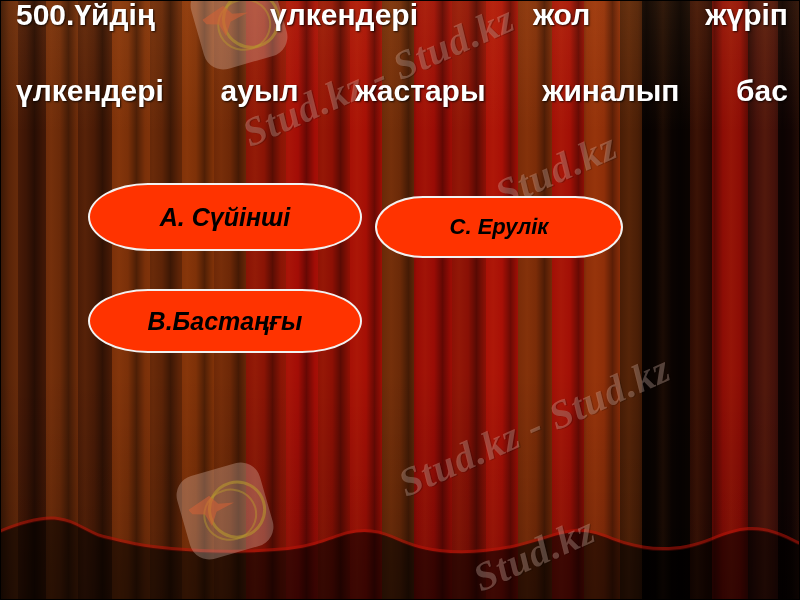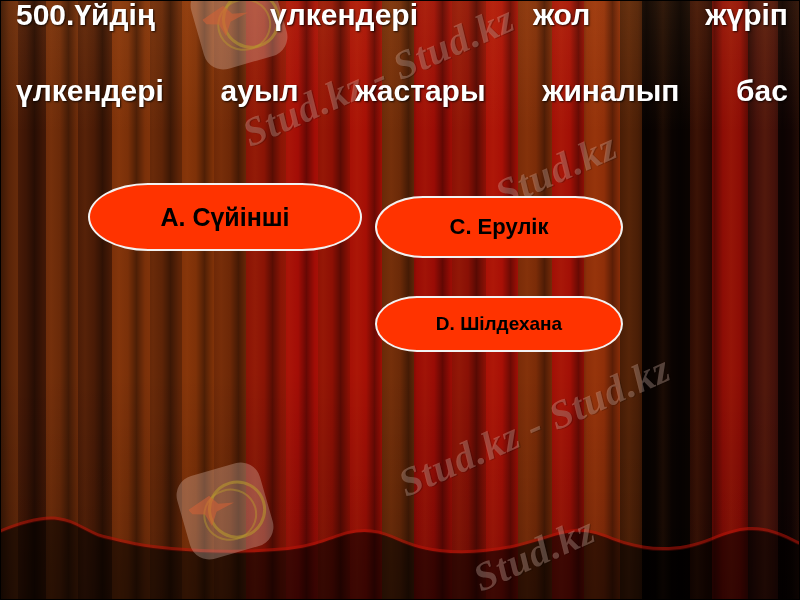--- a/index.html
+++ b/index.html
@@ -184,20 +184,21 @@
     border: 2px solid #f2f2f2;
     border-radius: 48px / 34px;
     color: #000000;
     font-weight: bold;
     display: flex;
     align-items: center;
     justify-content: center;
     box-sizing: border-box;
     cursor: pointer;
     text-align: center;
+    font-style: italic;
   }
   .ans-a { left: 88px;  top: 183px; width: 274px; height: 68px; font-size: 25px; border-radius: 60px / 34px; }
   .ans-c { left: 375px; top: 196px; width: 248px; height: 62px; font-size: 22px; border-radius: 48px / 31px; }
   .ans-b { left: 88px;  top: 289px; width: 274px; height: 64px; font-size: 25px; border-radius: 60px / 32px; }
   .ans-d { left: 375px; top: 296px; width: 248px; height: 56px; font-size: 19px; border-radius: 42px / 28px; }
 
   
   .frame {
     position: absolute;
     inset: 0;
@@ -233,17 +234,17 @@
 
   <div class="question">
     <span class="ln">500.Үйдің үлкендері жол жүріп</span>
     <span class="ln">үлкендері ауыл жастары жиналып бас</span>
   </div>
 
 
   <div class="answers">
     <div class="ans ans-a">А. Сүйінші</div>
     <div class="ans ans-c">C. Ерулік</div>
-    <div class="ans ans-d">D. Шілдехана</div>
+    <div class="ans ans-b">В.Бастаңғы</div>
   </div>
 
   <div class="frame"></div>
 </div>
 
 </body></html>

